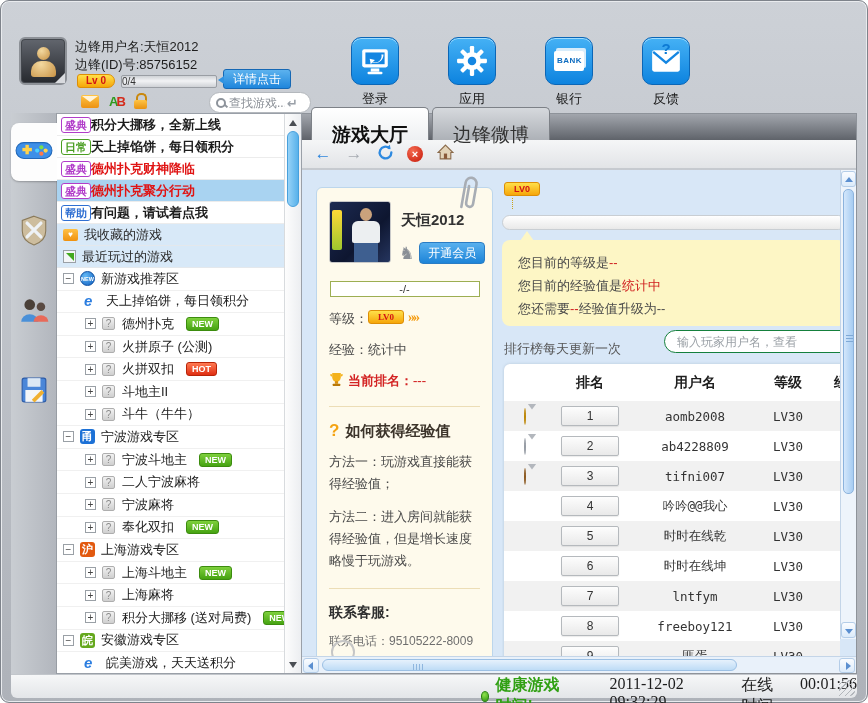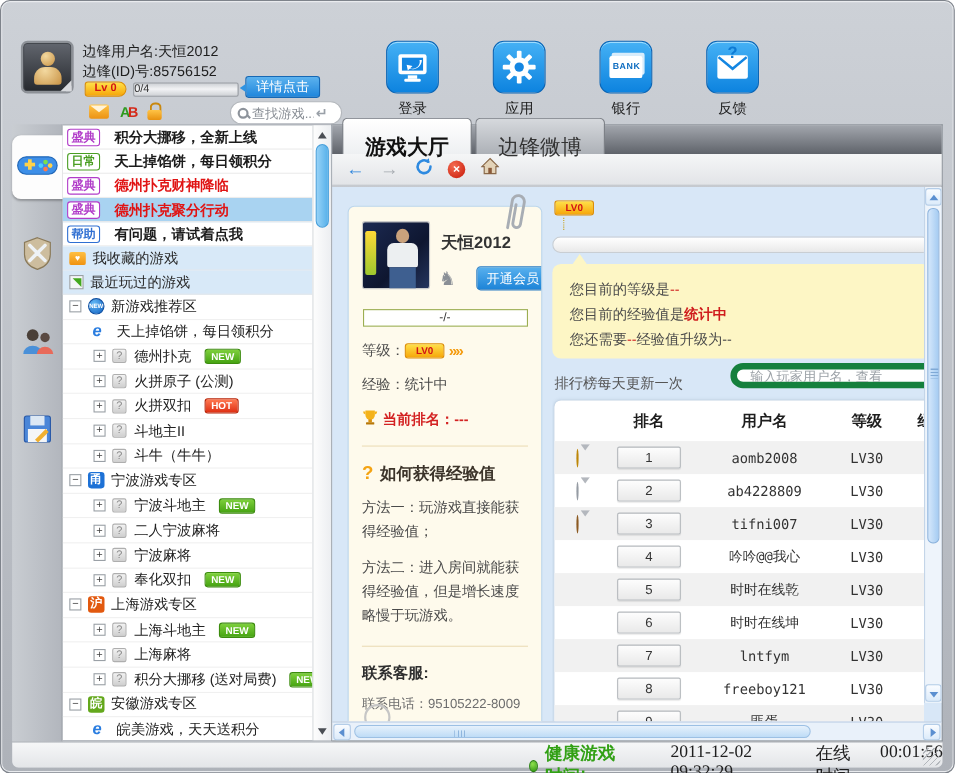--- a/index.html
+++ b/index.html
@@ -81,21 +81,21 @@
     background:linear-gradient(90deg,#c9cdd2,#b2b6bd);border-right:1px solid #989da4;}
   .strip-item{position:relative;width:46px;height:58px;display:flex;align-items:center;justify-content:center;cursor:pointer;}
   .strip-item.sel{background:#fdfdfd;border-radius:8px 0 0 8px;margin-top:10px;box-shadow:0 1px 2px rgba(0,0,0,.25);}
   .strip-item:not(.sel){margin-top:22px;}
 
   .left-panel{position:absolute;left:46px;top:0;width:245px;bottom:0;background:#fff;border:1px solid #9aa0a8;border-left:none;}
   .lp-rows{position:absolute;left:0;top:0;right:17px;bottom:0;overflow:hidden;}
   .ann-row{height:22px;display:flex;align-items:center;padding:0 4px;border-bottom:1px solid #ececec;cursor:pointer;}
   .ann-row.sel{background:#a9d3f1;}
   .ann-badge{flex:0 0 auto;font-size:11px;line-height:14px;padding:0 3px;border-radius:3px;border:1px solid;
-    background:#fff;margin-right:13px;font-weight:bold;}
+    background:#fff;margin-right:0;font-weight:bold;}
   .bc-purple{color:#b13cc9;border-color:#b13cc9;}
   .bc-green{color:#4a9e22;border-color:#4a9e22;}
   .bc-blue{color:#2f6fd2;border-color:#2f6fd2;}
   .ann-text{font-size:13px;font-weight:bold;color:#1c1c1c;white-space:nowrap;}
   .ann-text.red{color:#e01414;}
   .flat-row{height:22px;display:flex;align-items:center;gap:6px;padding:10px 6px;background:#d8e9f8;
     border-bottom:1px solid #e4e8ec;font-size:13px;color:#2a2a2a;cursor:pointer;}
   .heartfolder{width:15px;height:12px;background:linear-gradient(#ffc044,#f0920f);border-radius:2px;position:relative;
     text-align:center;line-height:12px;font-size:8px;color:#fff;}
   .heartfolder::before{content:"♥";}
@@ -152,27 +152,27 @@
   .clip{position:absolute;left:152px;top:4px;z-index:3;transform:rotate(10deg);}
   .card-head{display:flex;}
   .gavatar{width:62px;height:62px;flex:0 0 auto;border:1px solid #c9c9c9;border-radius:3px;position:relative;overflow:hidden;
     background:linear-gradient(135deg,#1c2a52,#0e1630 60%,#25355e);}
   .gavatar::before{content:"";position:absolute;left:2px;top:8px;width:10px;height:40px;
     background:linear-gradient(#ffd937,#9ec82e);border-radius:2px;}
   .gavatar .fig-head{position:absolute;left:30px;top:6px;width:12px;height:13px;border-radius:50%;background:#caa27c;}
   .gavatar .fig-shirt{position:absolute;left:22px;top:19px;width:28px;height:22px;border-radius:6px 6px 2px 2px;background:#eceff1;}
   .gavatar .fig-jeans{position:absolute;left:24px;top:41px;width:24px;height:21px;background:#3e5f90;}
   .gname{margin:10px 0 0 10px;font-size:15px;font-weight:bold;color:#333;}
-  .vip-row{display:flex;align-items:flex-end;margin:12px 0 0 8px;gap:19px;}
+  .vip-row{display:flex;align-items:flex-end;margin:12px 0 0 8px;gap:5px;}
   .knight::before{content:"♞";color:#8a8f96;font-size:17px;}
   .vip-btn{height:22px;padding:0 8px;border-radius:4px;border:1px solid #2a7cc4;color:#fff;font-size:12px;line-height:20px;
     background:linear-gradient(#58b0ee,#1d84d8);cursor:pointer;white-space:nowrap;}
   .card-bar{margin:17px auto 0;width:150px;height:16px;border:1px solid #9cae52;background:#fff;
     font-size:11px;color:#333;text-align:center;line-height:14px;}
-  .crow{margin-top:13px;font-size:13px;color:#4a4a4a;display:flex;align-items:center;}
+  .crow{margin-top:13px;font-size:13px;color:#4a4a4a;display:flex;font-family:Liberation Serif, serif;}
   .lv-chip{display:inline-block;width:36px;height:14px;border-radius:3px;background:linear-gradient(#ffe049,#f6a60a);
     border:1px solid #dd8e06;color:#d21414;font-size:9px;font-weight:bold;text-align:center;line-height:13px;}
   .lv-arrows{color:#f49a0c;font-weight:bold;font-size:14px;margin-left:4px;letter-spacing:-2px;}
   .rank-line{color:#d32222;font-weight:bold;margin-left:4px;}
   .card-div{border:none;border-top:1px solid #ecddb6;margin:15px 0 0;}
   .help-title{margin-top:14px;font-size:15px;font-weight:bold;color:#3c342a;display:flex;align-items:center;gap:6px;}
   .q-ic::before{content:"?";color:#f4a312;font-size:17px;font-weight:bold;}
   .help-p{margin:10px 0 0;font-size:13px;color:#4a4a4a;line-height:1.72;}
   .contact-title{margin-top:15px;font-size:14px;font-weight:bold;color:#2f2f2f;}
   .contact-line{margin-top:11px;font-size:12px;color:#6e6e6e;}
@@ -182,24 +182,24 @@
   .rank-pane{position:absolute;left:200px;top:12px;right:16px;bottom:0;overflow:hidden;}
   .rp-lv{position:absolute;left:2px;top:0;}
   .rp-dot{position:absolute;left:10px;top:16px;height:11px;border-left:1px dotted #c8a21c;}
   .pale-bar{position:absolute;left:0;right:-6px;top:33px;height:15px;border-radius:8px;
     background:linear-gradient(#ffffff,#e9e9e9);border:1px solid #c9ced3;}
   .bubble{position:absolute;left:0;right:-6px;top:58px;height:86px;background:#fdf6c5;border-radius:8px;
     padding:9px 16px;}
   .bubble::before{content:"";position:absolute;left:18px;top:-9px;border-left:7px solid transparent;
     border-right:7px solid transparent;border-bottom:10px solid #fdf6c5;}
   .bubble .bl{font-size:13px;color:#4a4a4a;margin-top:5px;}
-  .bubble .red{color:#cf1d1d;} .bubble .bold{font-weight:bold;}
+  .bubble .red{color:#cf1d1d;} .bubble .bold{font-weight:normal;}
   .note-row{position:absolute;left:2px;top:158px;font-size:13px;color:#555;}
   .rank-input{position:absolute;right:-12px;top:148px;width:188px;height:23px;border-radius:12px;
-    border:6px solid #15803d;background:#fff;padding:0 12px;font-size:12px;color:#555;outline:none;}
+    border:1px solid #15803d;background:#fff;padding:0 12px;font-size:12px;color:#555;outline:none;}
   .rank-input::placeholder{color:#9aa0a6;}
   .rank-table{position:absolute;left:2px;top:182px;width:372px;height:330px;background:#fff;border-radius:6px 6px 0 0;
     box-shadow:0 0 3px rgba(120,140,160,.35);overflow:hidden;}
   .tr-grid{display:grid;grid-template-columns:42px 88px 122px 64px 56px;align-items:center;}
   .thead{height:37px;font-size:14px;font-weight:bold;color:#1e1e1e;}
   .thead .hc{text-align:center;}
   .trow{height:30px;font-size:13px;color:#333;}
   .trow.odd{background:#f1f1f1;}
   .cell{text-align:center;white-space:nowrap;}
   .rank-btn{display:inline-block;width:58px;height:20px;border:1px solid #b5b9bd;border-radius:2px;cursor:pointer;

